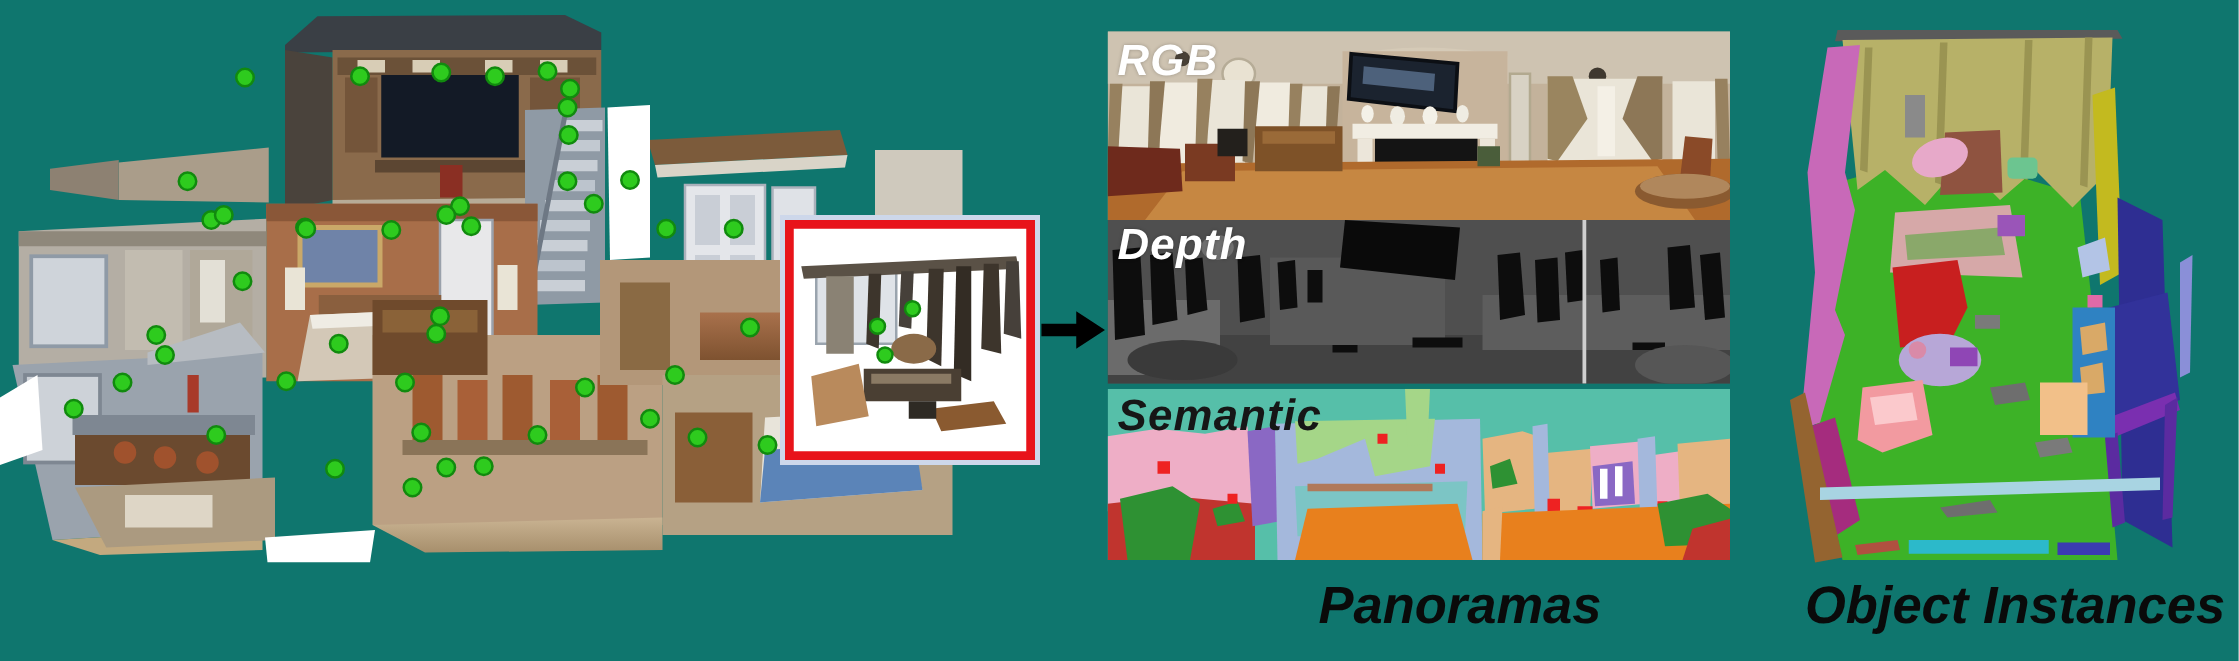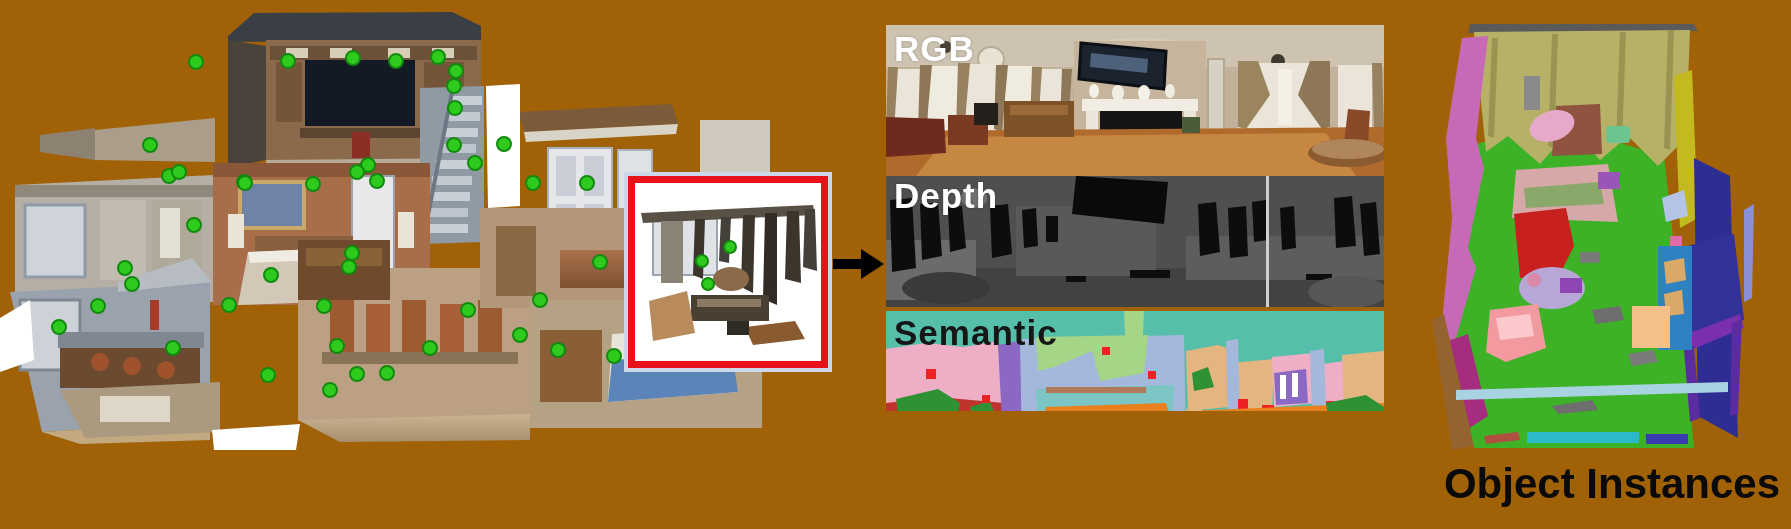--- a/index.html
+++ b/index.html
@@ -1,17 +1,17 @@
 <!DOCTYPE html>
 <html style="--caption-color: #0a0a0a; --accent-red: #e8131a; --inset-frame: #cdd7ea; --dot-green: #2ecb1e; --dot-green-dark: #118a0e; --arrow-black: #000000; --semantic-ceiling-teal: #56bfa9; --semantic-wall-pink: #eeaec6; --semantic-floor-orange: #e8801d; --semantic-furniture-blue: #a4b8dc; --semantic-curtain-purple: #8a68c4; --semantic-plant-green: #2e9133; --semantic-carpet-red: #c0342e; --semantic-table-cyan: #7cc5c5; --semantic-curtain-tan: #e5b581; --semantic-light-green: #a5d688; --object-floor-green: #3db227; --object-curtain-khaki: #b7b168; --object-wall-orchid: #c869b8; --object-curtain-yellow: #c3ba1f; --object-desk-navy: #2e2e92; --object-shelf-blue: #2f82c2; --object-chair-red: #c81f1f; --object-table-pink: #d6a8a8; --object-chair-salmon: #f29aa0; --object-table-lavender: #b7a7d7; --object-wall-magenta: #a52c7e;"><head>
 <meta charset="utf-8">
 <style>
   html,body{margin:0;padding:0;background:#ffffff;}
-  .figure{position:relative;width:1791px;height:529px;background:#a16207;overflow:hidden;
-          font-family:"Liberation Sans",sans-serif;}
+  .figure{position:relative;width:1791px;height:529px;background:#0f766e;overflow:hidden;
+          font-family:"Liberation Sans",sans-serif;font-style:italic;}
   .abs{position:absolute;}
   .caption{position:absolute;top:461px;height:48px;font-size:42px;line-height:46px;
            font-weight:700;color:var(--caption-color,#0a0a0a);text-align:center;white-space:nowrap;}
   .pano-label{position:absolute;font-weight:700;font-size:35px;line-height:36px;letter-spacing:1px;}
   .pano-label.light{color:#fff;text-shadow:0 0 3px rgba(0,0,0,.25);}
   .pano-label.dark{color:#161616;}
   .pano-strip{position:absolute;left:0;width:498px;overflow:hidden;}
   .inset-frame{position:absolute;left:624px;top:172px;background:var(--inset-frame,#cdd7ea);padding:4px;}
   .inset-box{border:7px solid var(--accent-red,#e8131a);width:186px;height:178px;background:#fff;position:relative;}
   svg{display:block;}
@@ -328,21 +328,21 @@
           <rect x="180" y="100" width="20" height="6"></rect>
           <rect x="420" y="98" width="26" height="6"></rect>
         </g>
         <rect x="380" y="0" width="3" height="131" fill="#cfcfcf"></rect>
         <ellipse cx="60" cy="112" rx="44" ry="16" fill="#3a3a3a"></ellipse>
         <ellipse cx="462" cy="116" rx="40" ry="16" fill="#565656"></ellipse>
       </svg>
       <span class="pano-label light" style="left:8px;top:2px">Depth</span>
     </div>
 
-    <div class="pano-strip" style="top:286px;height:100px">
+    <div class="pano-strip" style="top:286px;height:137px">
       <svg width="498" height="137" viewBox="0 0 498 137">
         <rect width="498" height="137" fill="#56bfa9"></rect>
 
         <path d="M0,38 L40,32 L78,36 L112,30 L118,96 L60,104 L0,98 Z" fill="#eeaec6"></path>
         <path d="M0,92 L52,86 L118,92 L118,137 L0,137 Z" fill="#c0342e"></path>
         <path d="M10,88 L52,78 L74,92 L66,137 L16,137 Z" fill="#2e9133"></path>
         <path d="M84,96 L104,90 L110,106 L88,110 Z" fill="#2e9133"></path>
         <rect x="40" y="58" width="10" height="10" fill="#ee2222"></rect>
         <rect x="96" y="84" width="8" height="8" fill="#ee2222"></rect>
 
@@ -431,14 +431,15 @@
     <polygon points="160,292 188,288 192,302 164,306" fill="#6e6e6e"></polygon>
 
     <path d="M24,372 L296,364 L296,374 L24,382 Z" fill="#a8d4e2"></path>
     <rect x="95" y="414" width="112" height="11" fill="#2cb9ca"></rect>
     <rect x="214" y="416" width="42" height="10" fill="#3b3bb0"></rect>
     <polygon points="52,418 86,414 88,422 54,426" fill="#b05040"></polygon>
     <polygon points="120,388 160,382 166,392 126,396" fill="#6e6e6e"></polygon>
     <polygon points="196,336 222,332 226,344 200,348" fill="#7a7a7a"></polygon>
   </svg>
 
+  <div class="caption" style="left:985px;width:366px">Panoramas</div>
   <div class="caption" style="left:1412px;width:400px">Object Instances</div>
 </div>
 
 </body></html>

